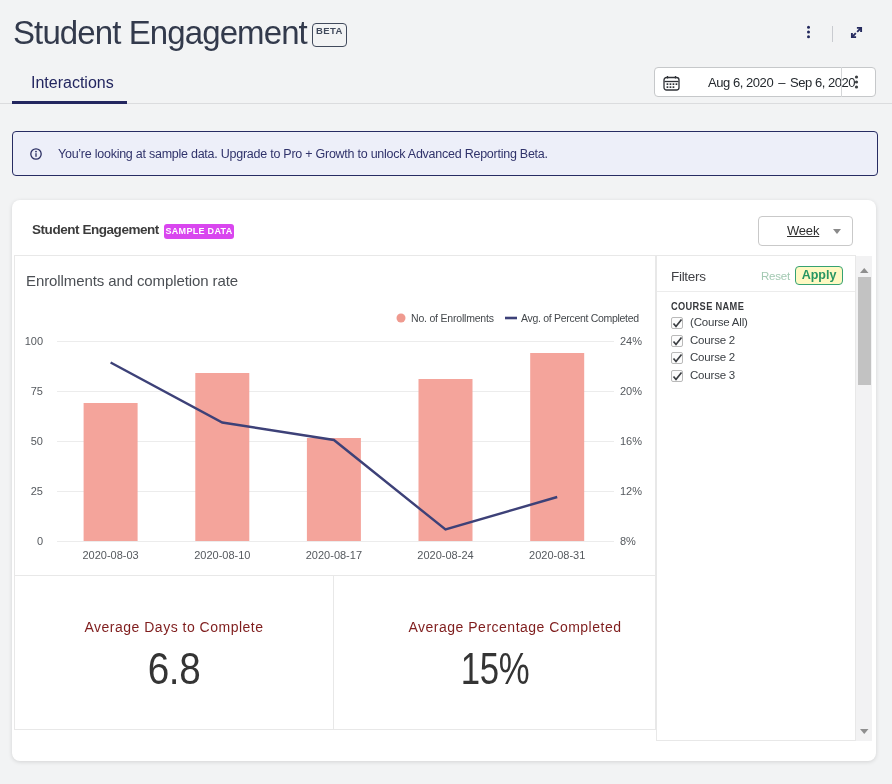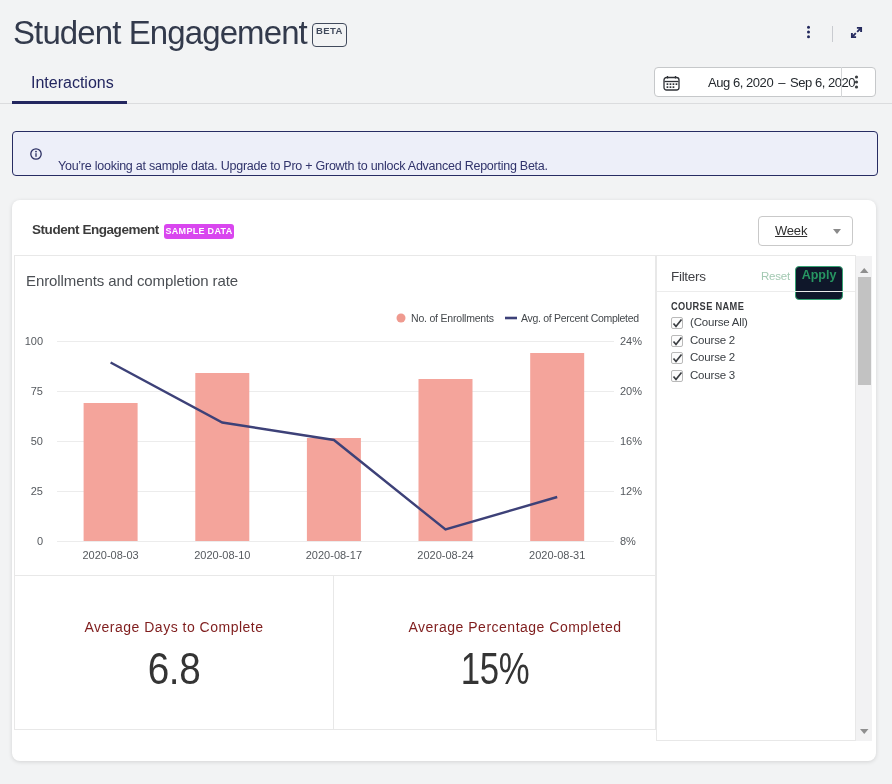--- a/index.html
+++ b/index.html
@@ -19,37 +19,37 @@
 #tabtxt { left:31px; top:74px; font-size:16px; color:#23265f;text-align:center; }
 
 
 #datebtn { left:654px; top:67px; width:222px; height:30px; background:#fff; border:1px solid #c6c8ca; border-radius:4px; }
 #datetxt { left:708px; top:75px; font-size:13px; color:#24292e; letter-spacing:-0.45px; }
 #datediv { left:841px; top:67px; width:1px; height:30px; background:#d4d6d8; }
 #kebab2 { left:853px; top:75px; width:7px; height:14px; }
 
 
 #banner { left:12px; top:131px; width:866px; height:45px; background:#edeff9; border:1px solid #272c63; border-radius:4px; }
-#bannertxt { left:58px; top:147px; font-size:12.5px; color:#30336b; letter-spacing:-0.25px;margin-top:12px; }
+#bannertxt { left:58px; top:147px; font-size:12.5px; color:#30336b; letter-spacing:-0.25px; }
 
 
 #card { left:12px; top:200px; width:864px; height:561px; background:#fff; border-radius:8px; box-shadow:0 1px 4px rgba(0,0,0,0.13); }
 #cardhead { left:32px; top:222px; font-size:13.5px; font-weight:bold; color:#3c3c3c; letter-spacing:-0.45px; }
 #sampledata { left:164px; top:224px; width:70px; height:15px; background:#d946ef; border-radius:3px; color:#fff; font-size:9px; font-weight:bold; text-align:center; line-height:15px; letter-spacing:0.3px; }
-#weekbtn { left:758px; top:216px; width:95px; height:30px; background:#fff; border:1px solid #c9c9c9; border-radius:4px; font-size:13px; color:#2f2f2f; line-height:28px; padding-left:16px; letter-spacing:-0.2px;text-decoration:underline; }
+#weekbtn { left:758px; top:216px; width:95px; height:30px; background:#fff; border:1px solid #c9c9c9; border-radius:4px; font-size:13px; color:#2f2f2f; line-height:28px; padding-left:28px; letter-spacing:-0.2px;text-decoration:underline; }
 #weekcaret { left:833px; top:229px; width:0; height:0; border-left:4.5px solid transparent; border-right:4.5px solid transparent; border-top:5px solid #8a8a8a; }
 
 
 #chartpanel { left:14px; top:255px; width:642px; height:321px; background:#fff; border:1px solid #e8e8e8; }
 
 
 #filters { left:656px; top:255px; width:200px; height:486px; background:#fff; border:1px solid #e8e8e8; }
 #ftitle { left:671px; top:269px; font-size:13.5px; color:#414246; letter-spacing:-0.3px; }
 #freset { left:761px; top:270px; font-size:11.5px; color:#a3c9b2; letter-spacing:-0.2px; }
-#fapply { left:795px; top:266px; width:48px; height:34px; border:1px solid #35a273; border-radius:4px; color:#279662; font-size:12.5px; font-weight:bold; text-align:center; line-height:17px; background:#0f172a; }
+#fapply { left:795px; top:266px; width:48px; height:19px; border:1px solid #35a273; border-radius:4px; color:#279662; font-size:12.5px; font-weight:bold; text-align:center; line-height:17px; background:#fef9c3; }
 #fdiv { left:657px; top:291px; width:198px; height:1px; background:#ececec; }
 #cname { left:671px; top:300px; font-size:10.5px; font-weight:bold; color:#37393d; letter-spacing:0.4px; transform:scaleX(0.88); transform-origin:left center; }
 .cbx { left:671px; width:12px; height:12px; background:#fcfcfc; border:1px solid #b9b9b9; border-radius:2px; }
 .cbl { left:690px; font-size:11.5px; color:#3c4045; letter-spacing:-0.2px; }
 
 
 #sbar { left:856px; top:256px; width:16px; height:485px; background:#f2f2f3; }
 #sthumb { left:858px; top:277px; width:13px; height:108px; background:#c2c2c2; }
 
 

